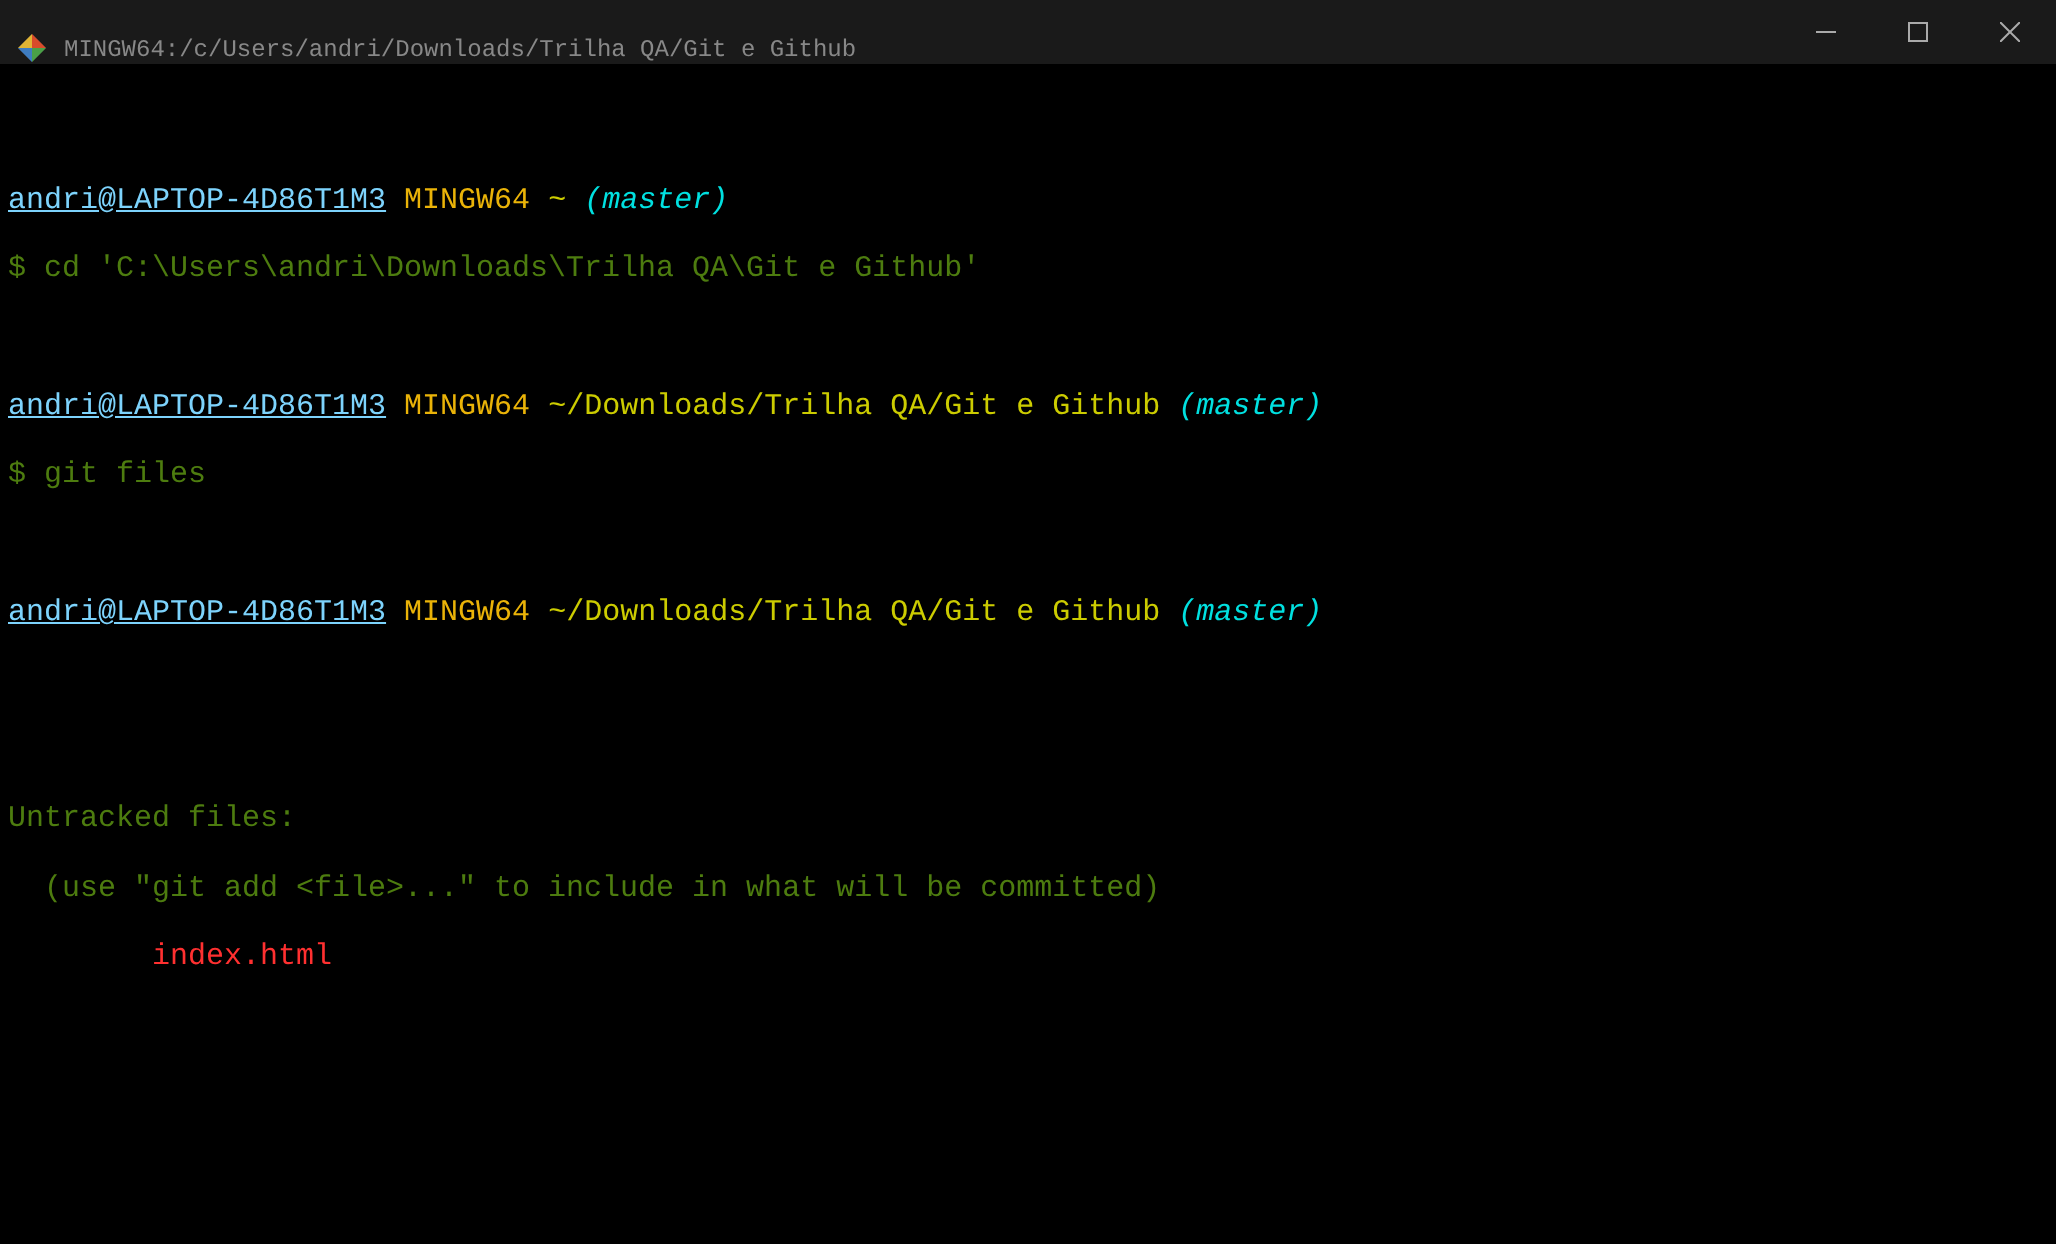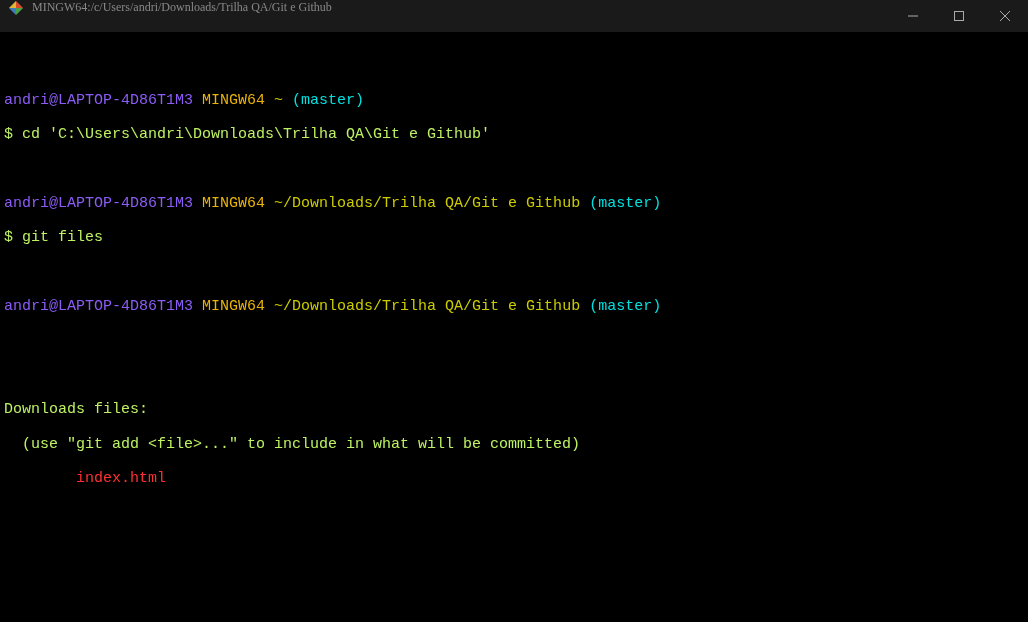--- a/index.html
+++ b/index.html
@@ -8,24 +8,24 @@
       height: 622px;
       background: #000;
       font-family: 'Consolas', 'Courier New', monospace;
       font-size: 15px;
       overflow: hidden;
     }
     .titlebar {
       height: 32px;
       background: #1a1a1a;
       display: flex;
-      align-items: flex-start;
+      align-items: flex-end;
       padding-left: 8px;
       color: #888;
-      font-family: Liberation Serif, serif;
+      font-family: Liberation Mono, monospace;
       font-size: 12px;
     }
     .app-icon {
       width: 16px;
       height: 16px;
       margin-right: 8px;
       display: flex;
       align-items: center;
       justify-content: center;
     }
@@ -42,25 +42,25 @@
       justify-content: center;
       color: #aaa;
     }
     .terminal {
       padding: 8px 4px;
       color: #ccc;
       line-height: 1.15;
       white-space: pre;
       font-feature-settings: "liga" 0;
     }
-    .green { color: #8b5cf6; }
+    .green { color: #7dd3fc; text-decoration: underline; }
     .magenta { color: #eab308; }
     .yellow { color: #cccc00; }
-    .cyan { color: #00e0e0; }
-    .white { color: #bef264; }
+    .cyan { color: #00e0e0; font-style: italic; }
+    .white { color: #4d7c0f; }
     .red { color: #ff3030; }
     @keyframes blink { 50% { opacity: 0; } }
     .blank { height: 17px; }
   </style>
 </head>
 <body>
 
 <div class="titlebar">
   <span class="app-icon">
     <svg width="16" height="16" viewBox="0 0 16 16">
@@ -96,21 +96,21 @@
 <div class="blank"></div>
 <div><span class="green">andri@LAPTOP-4D86T1M3</span> <span class="magenta">MINGW64</span> <span class="yellow">~</span> <span class="cyan">(master)</span></div>
 <div class="white">$ cd 'C:\Users\andri\Downloads\Trilha QA\Git e Github'</div>
 <div class="blank"></div>
 <div><span class="green">andri@LAPTOP-4D86T1M3</span> <span class="magenta">MINGW64</span> <span class="yellow">~/Downloads/Trilha QA/Git e Github</span> <span class="cyan">(master)</span></div>
 <div class="white">$ git files</div>
 <div class="blank"></div>
 <div><span class="green">andri@LAPTOP-4D86T1M3</span> <span class="magenta">MINGW64</span> <span class="yellow">~/Downloads/Trilha QA/Git e Github</span> <span class="cyan">(master)</span></div>
 <div class="blank"></div>
 <div class="blank"></div>
-<div class="white">Downloads files:</div>
+<div class="white">Untracked files:</div>
 <div class="white">  (use "git add &lt;file&gt;..." to include in what will be committed)</div>
 <div><span class="white">        </span><span class="red">index.html</span></div>
 
 
 
 
 
 </div>
 
 </body></html>

